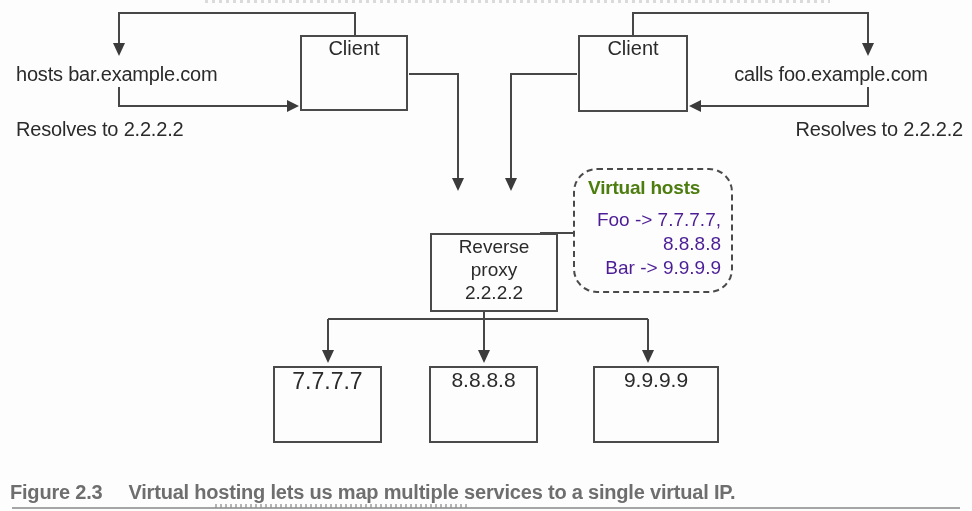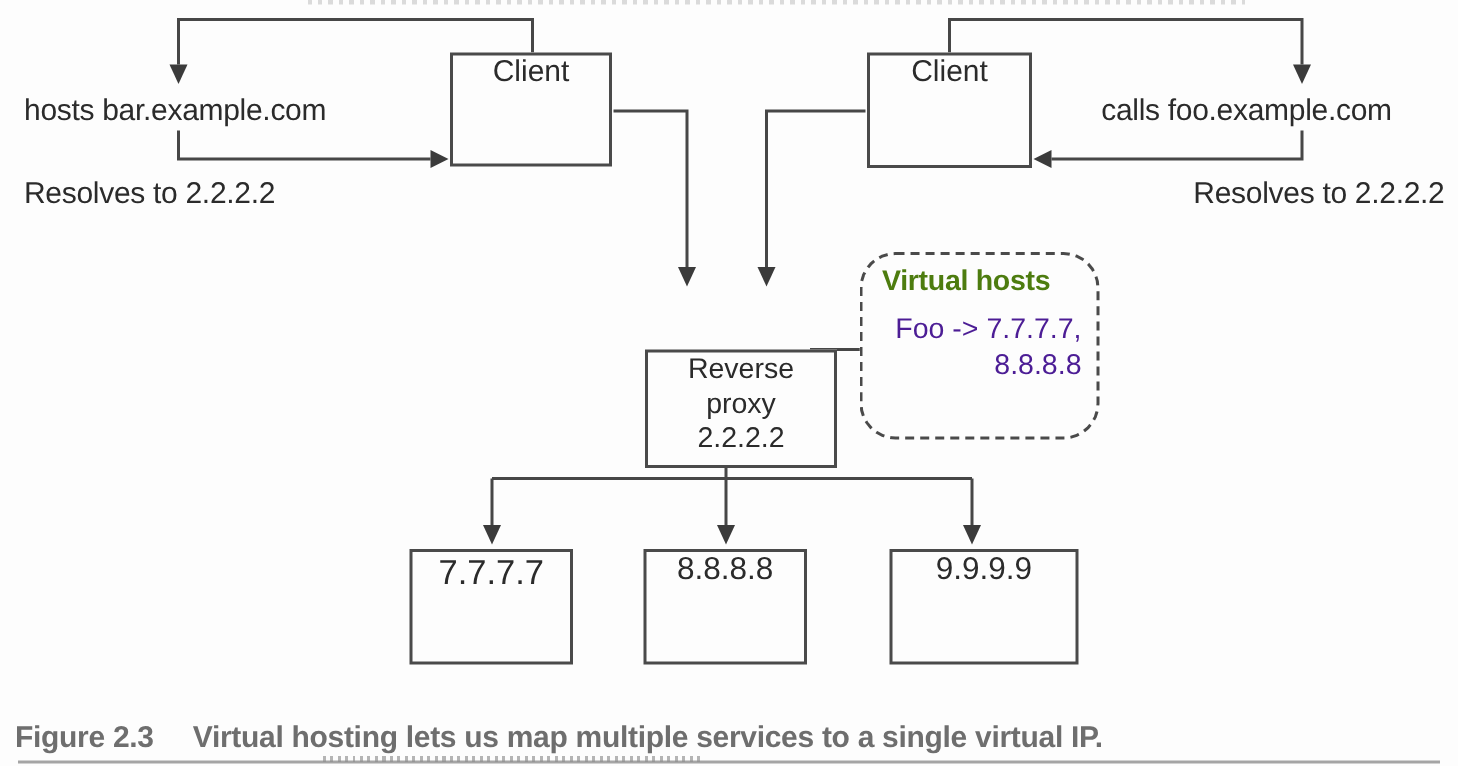--- a/index.html
+++ b/index.html
@@ -206,20 +206,21 @@
       <div>Reverse</div>
       <div>proxy</div>
       <div>2.2.2.2</div>
     </div>
   </div>
 
   <div id="virtual-hosts">
     <div class="vh-title">Virtual hosts</div>
     <div class="vh-line">Foo -&gt; 7.7.7.7,</div>
     <div class="vh-line">8.8.8.8</div>
+    <div class="vh-line">Bar -&gt; 9.9.9.9</div>
   </div>
 
   <div id="server-1" class="node">
     <span>7.7.7.7</span>
   </div>
   <div id="server-2" class="node">
     <span>8.8.8.8</span>
   </div>
   <div id="server-3" class="node">
     <span>9.9.9.9</span>

